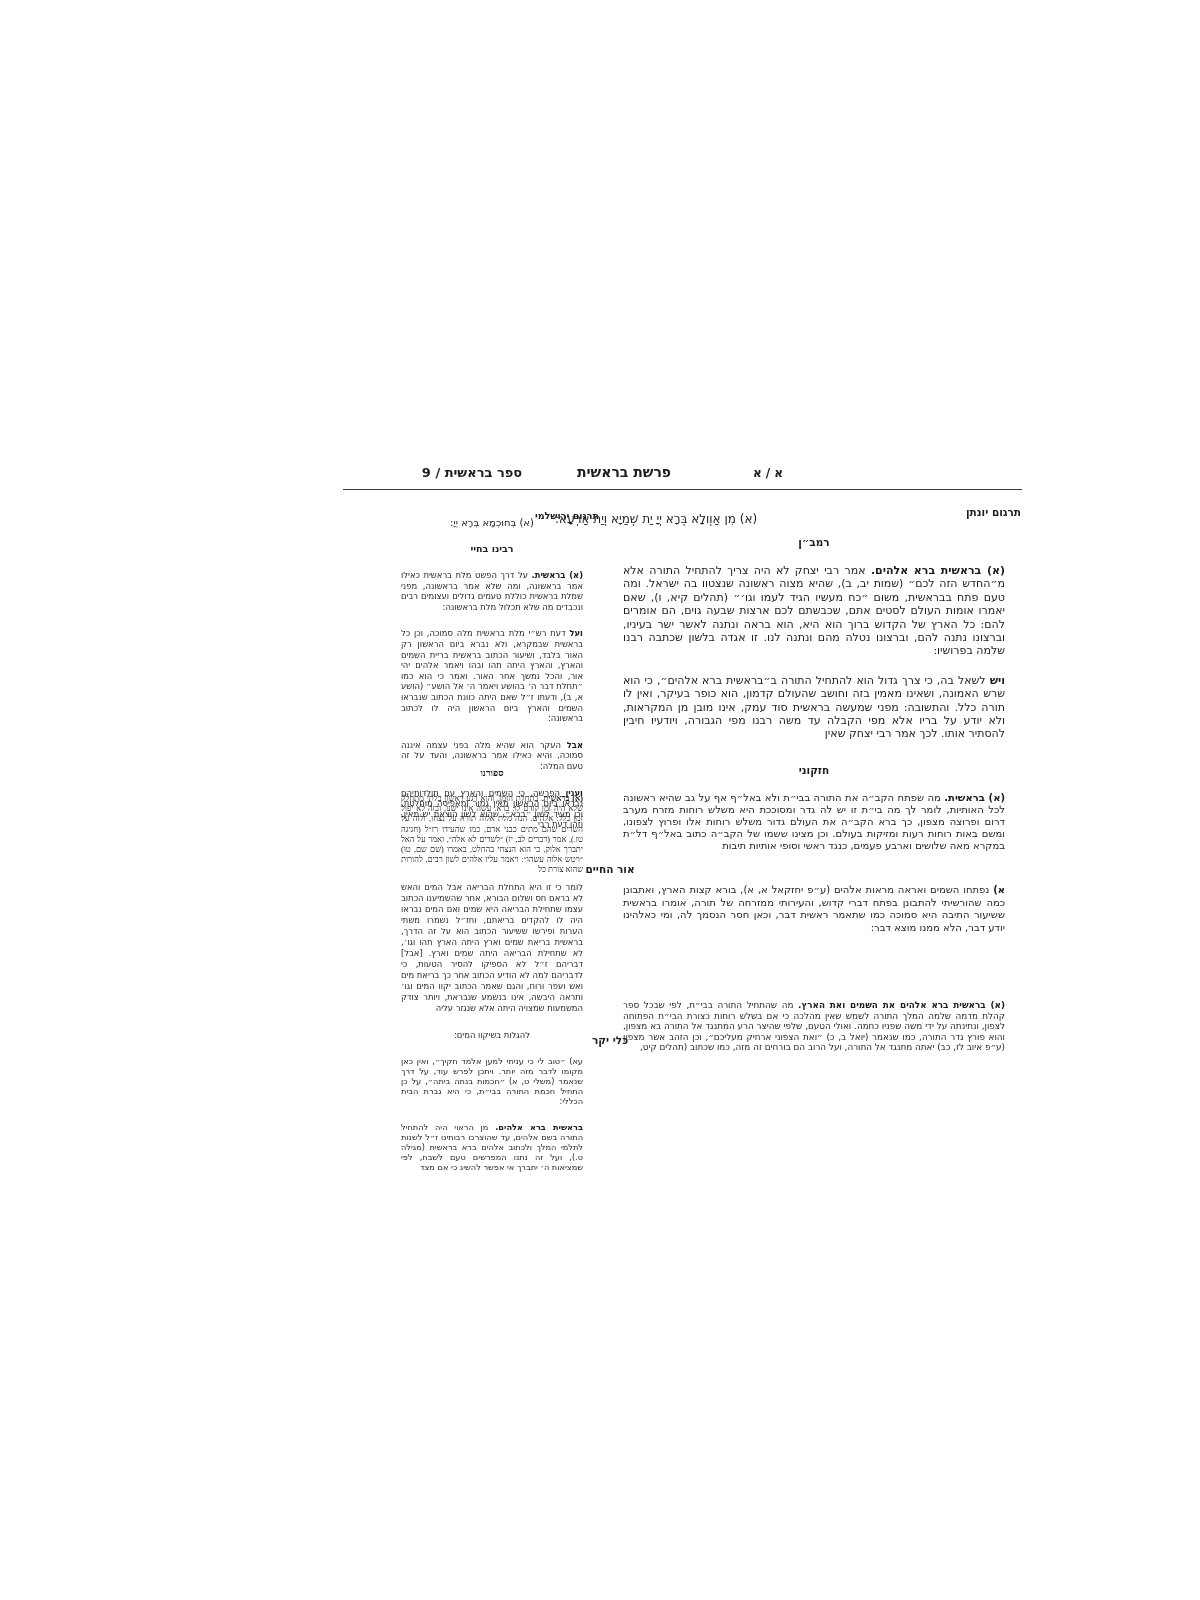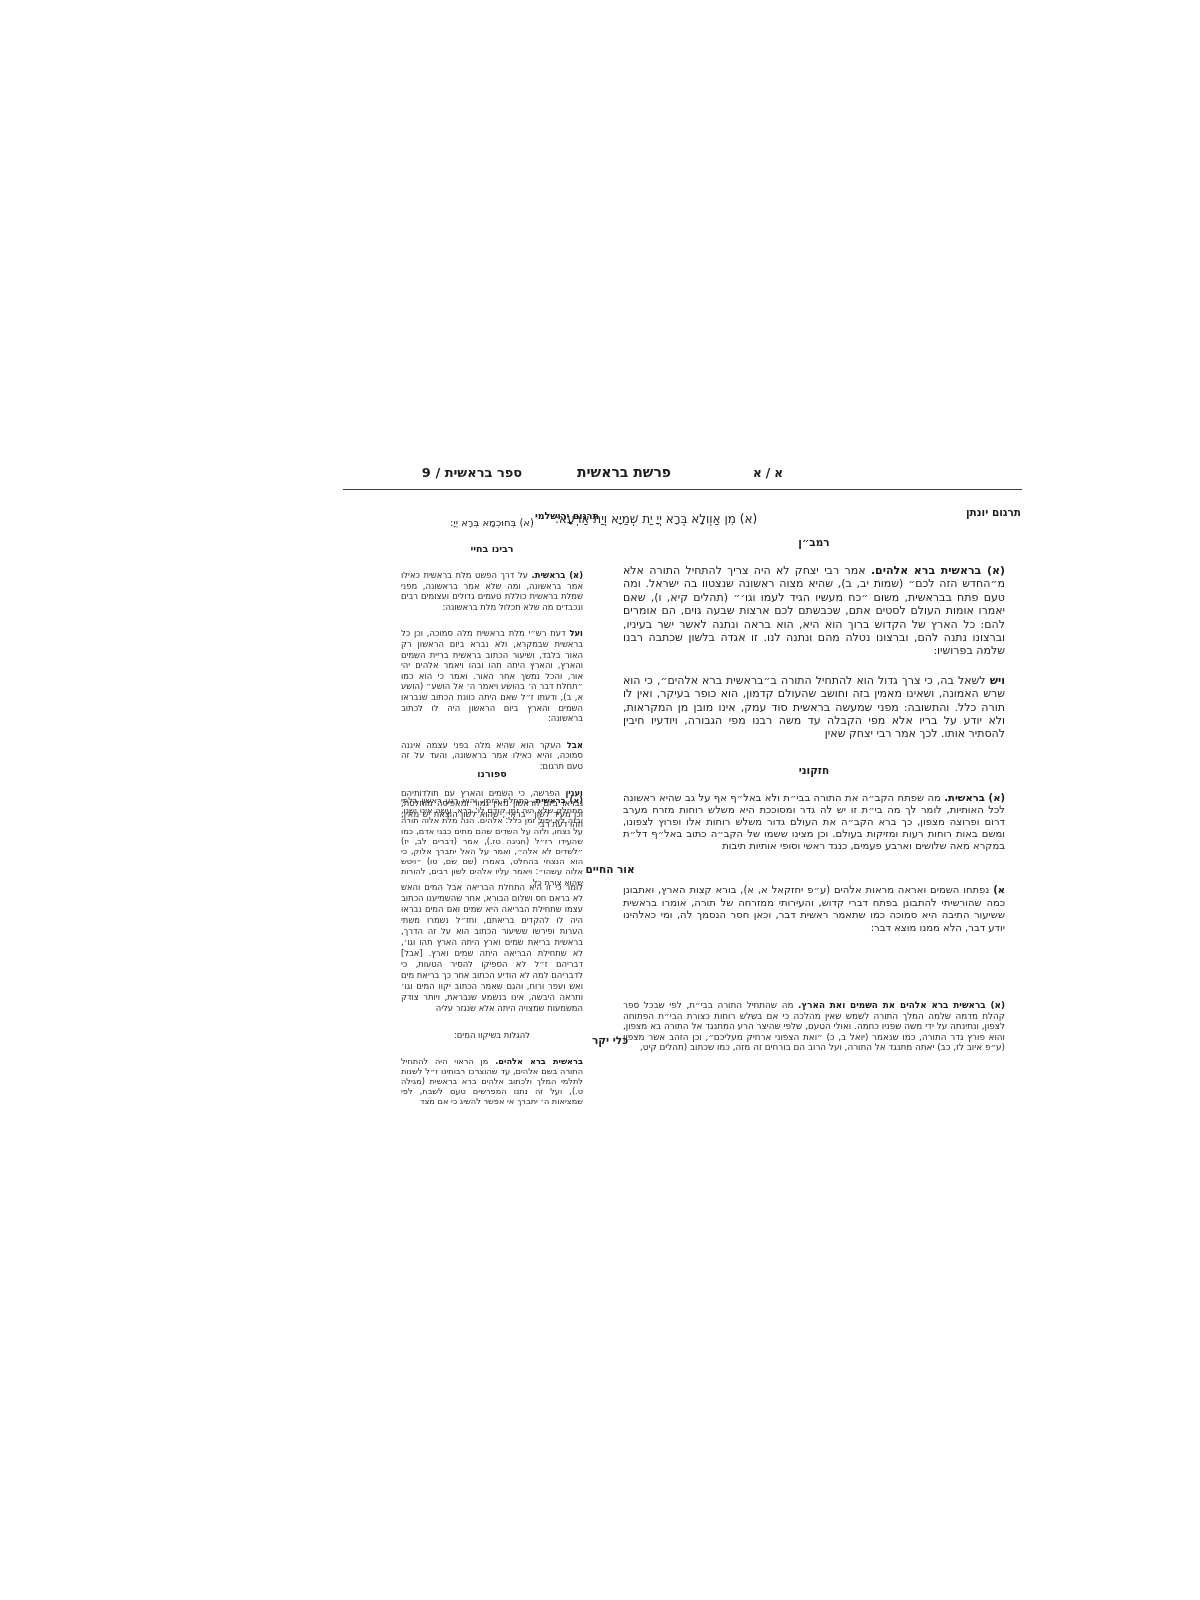--- a/index.html
+++ b/index.html
@@ -62,26 +62,26 @@
     <div id="chz-text">
       <p class="para"><span class="lead">(א) בראשית.</span> <span>מה שפתח הקב״ה את התורה בבי״ת ולא באל״ף אף על גב שהיא ראשונה לכל האותיות, לומר לך מה בי״ת זו יש לה גדר ומסוככת היא משלש רוחות מזרח מערב דרום ופרוצה מצפון, כך ברא הקב״ה את העולם גדור משלש רוחות אלו ופרוץ לצפונו, ומשם באות רוחות רעות ומזיקות בעולם. וכן מצינו ששמו של הקב״ה כתוב באל״ף דל״ת במקרא מאה שלושים וארבע פעמים, כנגד ראשי וסופי אותיות תיבות</span></p>
     </div>
   </div>
 
   <div class="block" style="left:385px;top:535px;width:214px;">
     <div id="bchy-head" class="shead">רבינו בחיי</div>
     <div id="bchy-text">
       <p class="para"><span class="lead">(א) בראשית.</span> <span>על דרך הפשט מלת בראשית כאילו אמר בראשונה, ומה שלא אמר בראשונה, מפני שמלת בראשית כוללת טעמים גדולים ועצומים רבים ונכבדים מה שלא תכלול מלת בראשונה:</span></p>
       <p class="para"><span class="lead">ועל</span> <span>דעת רש״י מלת בראשית מלה סמוכה, וכן כל בראשית שבמקרא, ולא נברא ביום הראשון רק האור בלבד, ושיעור הכתוב בראשית בריית השמים והארץ, והארץ היתה תהו ובהו ויאמר אלהים יהי אור, והכל נמשך אחר האור. ואמר כי הוא כמו ״תחלת דבר ה׳ בהושע ויאמר ה׳ אל הושע״ (הושע א, ב), ודעתו ז״ל שאם היתה כוונת הכתוב שנבראו השמים והארץ ביום הראשון היה לו לכתוב בראשונה:</span></p>
-      <p class="para"><span class="lead">אבל</span> <span>העקר הוא שהיא מלה בפני עצמה איננה סמוכה, והיא כאילו אמר בראשונה, והעד על זה טעם תרגום:</span></p>
+      <p class="para"><span class="lead">אבל</span> <span>העקר הוא שהיא מלה בפני עצמה איננה סמוכה, והיא כאילו אמר בראשונה, והעד על זה טעם המלה:</span></p>
       <p class="para"><span class="lead">וענין</span> <span>הפרשה, כי השמים והארץ עם תולדותיהם נבראו ביום הראשון מאין גמור ומאפיסה מוחלטת, וכן מעיד לשון ״ברא״, שהוא לשון הוצאת יש מאין, וזהו דעת רבי</span></p>
     </div>
   </div>
 
-  <div class="block" style="left:385px;top:760px;width:214px;">
+  <div class="block" style="left:385px;top:760px;width:214px;font-family:Liberation Serif, serif;">
     <div id="sfr-head" class="shead">ספורנו</div>
     <div id="sfr-text">
       <p class="para"><span class="lead">(א) בראשית.</span> <span>בתחלת הזמן, והוא רגע ראשון בלתי מתחלק שלא היה זמן קודם לו: ברא. עשה אינו ישנו, ובזה לא יפול זמן כלל: אלהים. הנה מלת אלוה תורה על נצחו, ולזה על השדים שהם מתים כבני אדם, כמו שהעידו רז״ל (חגיגה טז.), אמר (דברים לב, יז) ״לשדים לא אלה״, ואמר על האל יתברך אלוק, כי הוא הנצחי בהחלט, באמרו (שם שם, טו) ״ויטש אלוה עשהו״: ויאמר עליו אלהים לשון רבים, להורות שהוא צורת כל</span></p>
     </div>
   </div>
 
   <div id="oh-head" class="shead" style="position:absolute;left:610px;top:855px;transform:translateX(-50%);white-space:nowrap;">אור החיים</div>
 
   <div id="oh-right" class="block" style="left:607px;top:868px;width:414px;">
     <p class="para"><span class="lead">א)</span> <span>נפתחו השמים ואראה מראות אלהים (ע״פ יחזקאל א, א), בורא קצות הארץ, ואתבונן כמה שהורשיתי להתבונן בפתח דברי קדוש, והעירותי ממזרחה של תורה, אומרו בראשית ששיעור התיבה היא סמוכה כמו שתאמר ראשית דבר, וכאן חסר הנסמך לה, ומי כאלהינו יודע דבר, הלא ממנו מוצא דבר:</span></p>
@@ -92,16 +92,17 @@
     <div class="center">להגלות בשיקוו המים:</div>
   </div>
 
   <div id="ky-head" class="shead" style="position:absolute;left:610px;top:1026px;transform:translateX(-50%);white-space:nowrap;">כלי יקר</div>
 
   <div id="ky-right" class="block" style="left:607px;top:984px;width:414px;">
     <p class="para"><span class="lead">(א) בראשית ברא אלהים את השמים ואת הארץ.</span> <span>מה שהתחיל התורה בבי״ת, לפי שבכל ספר קהלת מדמה שלמה המלך התורה לשמש שאין מהלכה כי אם בשלש רוחות כצורת הבי״ת הפתוחה לצפון, ונתינתה על ידי משה שפניו כחמה. ואולי הטעם, שלפי שהיצר הרע המתנגד אל התורה בא מצפון, והוא פורץ גדר התורה, כמו שנאמר (יואל ב, כ) ״ואת הצפוני ארחיק מעליכם״, וכן הזהב אשר מצפון (ע״פ איוב לז, כב) יאתה מתנגד אל התורה, ועל הרוב הם בורחים זה מזה, כמו שכתוב (תהלים קיט,</span></p>
   </div>
 
   <div id="ky-left" class="block" style="left:385px;top:1040px;width:214px;">
+    <p class="para"><span class="lead"></span><span>עא) ״טוב לי כי עניתי למען אלמד חקיך״, ואין כאן מקומו לדבר מזה יותר. ויתכן לפרש עוד, על דרך שנאמר (משלי ט, א) ״חכמות בנתה ביתה״, על כן התחיל חכמת התורה בבי״ת, כי היא גברת הבית הכללי:</span></p>
     <p class="para"><span class="lead">בראשית ברא אלהים.</span> <span>מן הראוי היה להתחיל התורה בשם אלהים, עד שהוצרכו רבותינו ז״ל לשנות לתלמי המלך ולכתוב אלהים ברא בראשית (מגילה ט.), ועל זה נתנו המפרשים טעם לשבח, לפי שמציאות ה׳ יתברך אי אפשר להשיג כי אם מצד</span></p>
   </div>
 
 </div>
 
 </body></html>

